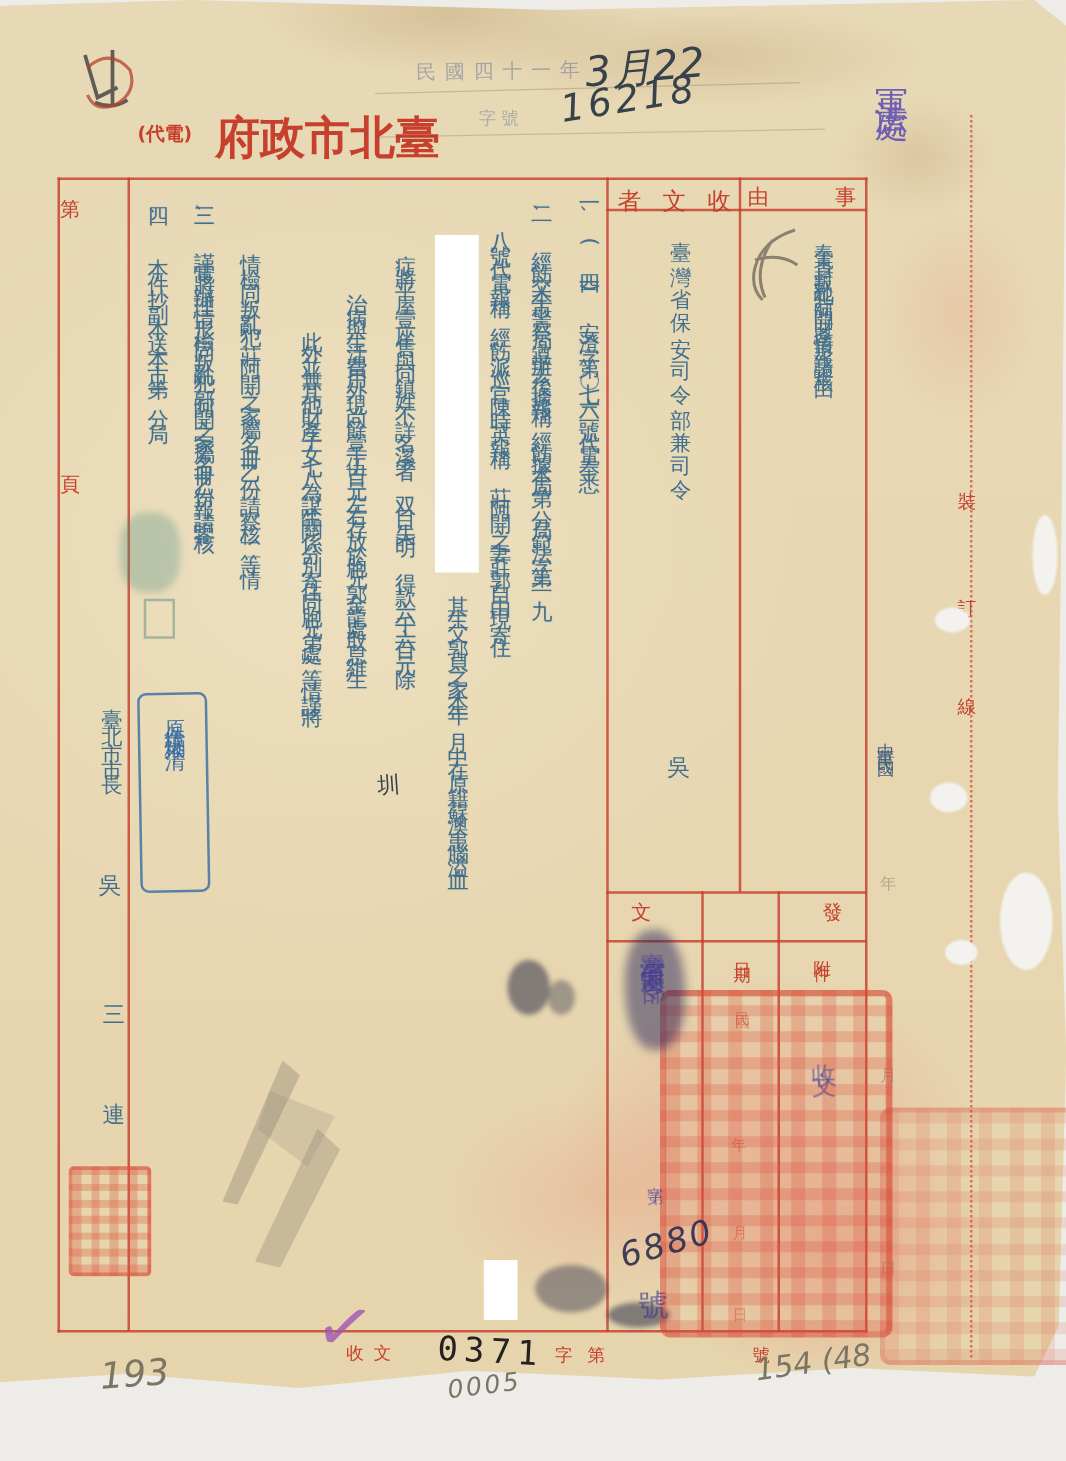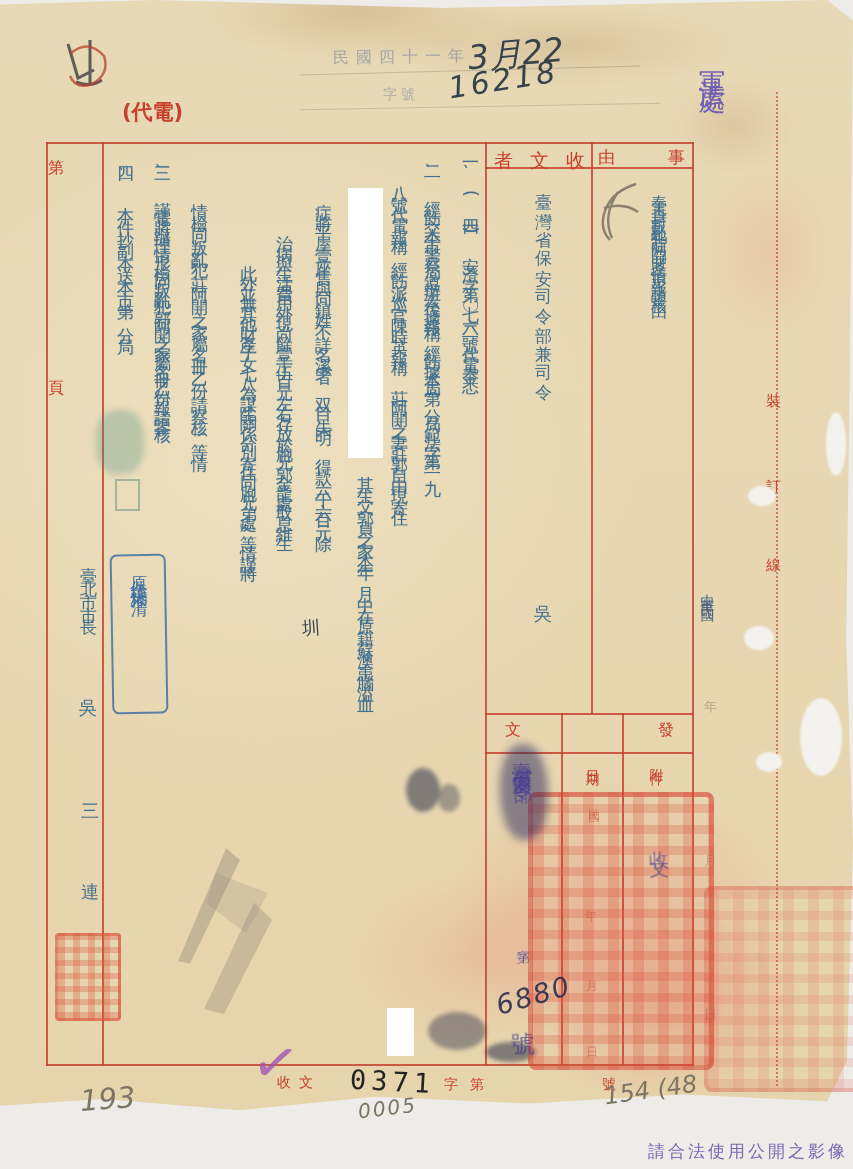--- a/index.html
+++ b/index.html
@@ -46,21 +46,22 @@
   <div class="rl" style="left:692px;top:142px;width:2px;height:924px;"></div>
   <div class="rl" style="left:102px;top:142px;width:1.5px;height:923px;"></div>
   <div class="rl" style="left:485px;top:142px;width:1.5px;height:923px;"></div>
   <div class="rl" style="left:591px;top:142px;width:1.5px;height:572px;"></div>
   <div class="rl" style="left:485px;top:167px;width:208px;height:1.5px;"></div>
   <div class="rl" style="left:485px;top:713px;width:208px;height:1.5px;"></div>
   <div class="rl" style="left:485px;top:752px;width:208px;height:1.5px;"></div>
   <div class="rl" style="left:561px;top:713px;width:1.5px;height:352px;"></div>
   <div class="rl" style="left:622px;top:713px;width:1.5px;height:352px;"></div>
 
-  <div class="abs rtxt" style="left:122px;top:98px;font-size:21px;font-weight:bold;">(代電)</div>
+  <div class="abs rtxt" style="left:172px;top:86px;width:472px;display:flex;justify-content:space-between;font-size:36px;font-weight:bold;letter-spacing:0;">府政市北臺</div>
+  <div class="abs rtxt" style="left:110px;top:98px;font-size:15px;font-weight:bold;">(代電)</div>
 
   <div class="abs" style="left:333px;top:47px;font-size:16px;letter-spacing:7px;color:rgba(85,105,150,.45);transform:rotate(-1deg);">民國四十一年</div>
   <div class="abs hand" style="left:468px;top:32px;font-size:33px;font-style:italic;transform:rotate(-5deg);">3月22</div>
   <div class="abs" style="left:383px;top:86px;font-size:14px;letter-spacing:4px;color:rgba(85,105,150,.4);">字號</div>
   <div class="abs hand" style="left:448px;top:62px;font-size:30px;font-style:italic;letter-spacing:3px;transform:rotate(-9deg);">16218</div>
   <div class="abs" style="left:300px;top:70px;width:340px;height:1px;background:rgba(70,70,70,.22);transform:rotate(-1.5deg);"></div>
   <div class="abs" style="left:300px;top:106px;width:360px;height:1px;background:rgba(70,70,70,.2);transform:rotate(-1deg);"></div>
 
   <svg class="abs" style="left:56px;top:30px;" width="70" height="72">
     <path d="M12 14 l10 34 l16 -8 M34 10 v46 M20 52 q14 6 26 -2" stroke="#3d3d3f" stroke-width="3" fill="none" opacity=".8"></path>
@@ -163,14 +164,13 @@
   <div class="abs pencil" style="left:358px;top:1096px;font-size:20px;font-style:italic;letter-spacing:2px;transform:rotate(-7deg);">0005</div>
   <div class="abs pencil" style="left:80px;top:1082px;font-size:29px;font-style:italic;transform:rotate(-4deg);">193</div>
   <div class="abs pencil" style="left:604px;top:1076px;font-size:24px;font-style:italic;transform:rotate(-8deg);">154 (48</div>
 
   <div class="damage" style="left:748px;top:486px;width:28px;height:20px;"></div>
   <div class="damage" style="left:744px;top:626px;width:30px;height:24px;"></div>
   <div class="damage" style="left:756px;top:752px;width:26px;height:20px;"></div>
   <div class="damage" style="left:826px;top:412px;width:20px;height:64px;"></div>
   <div class="damage" style="left:800px;top:698px;width:42px;height:78px;"></div>
 
-  <div class="abs" style="left:648px;top:1140px;font-size:17px;letter-spacing:3px;color:#7b68b5;">請合法使用公開之影像</div>
 </div>
 
 </body></html>

